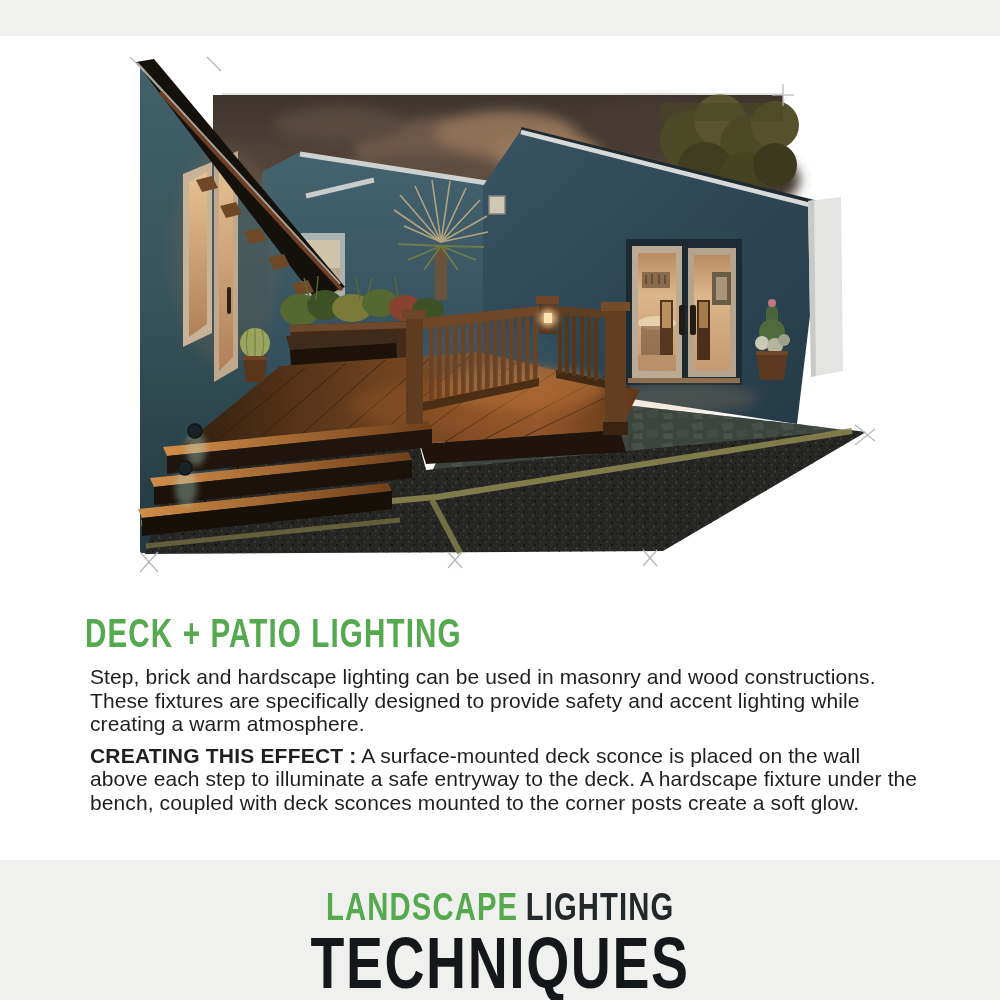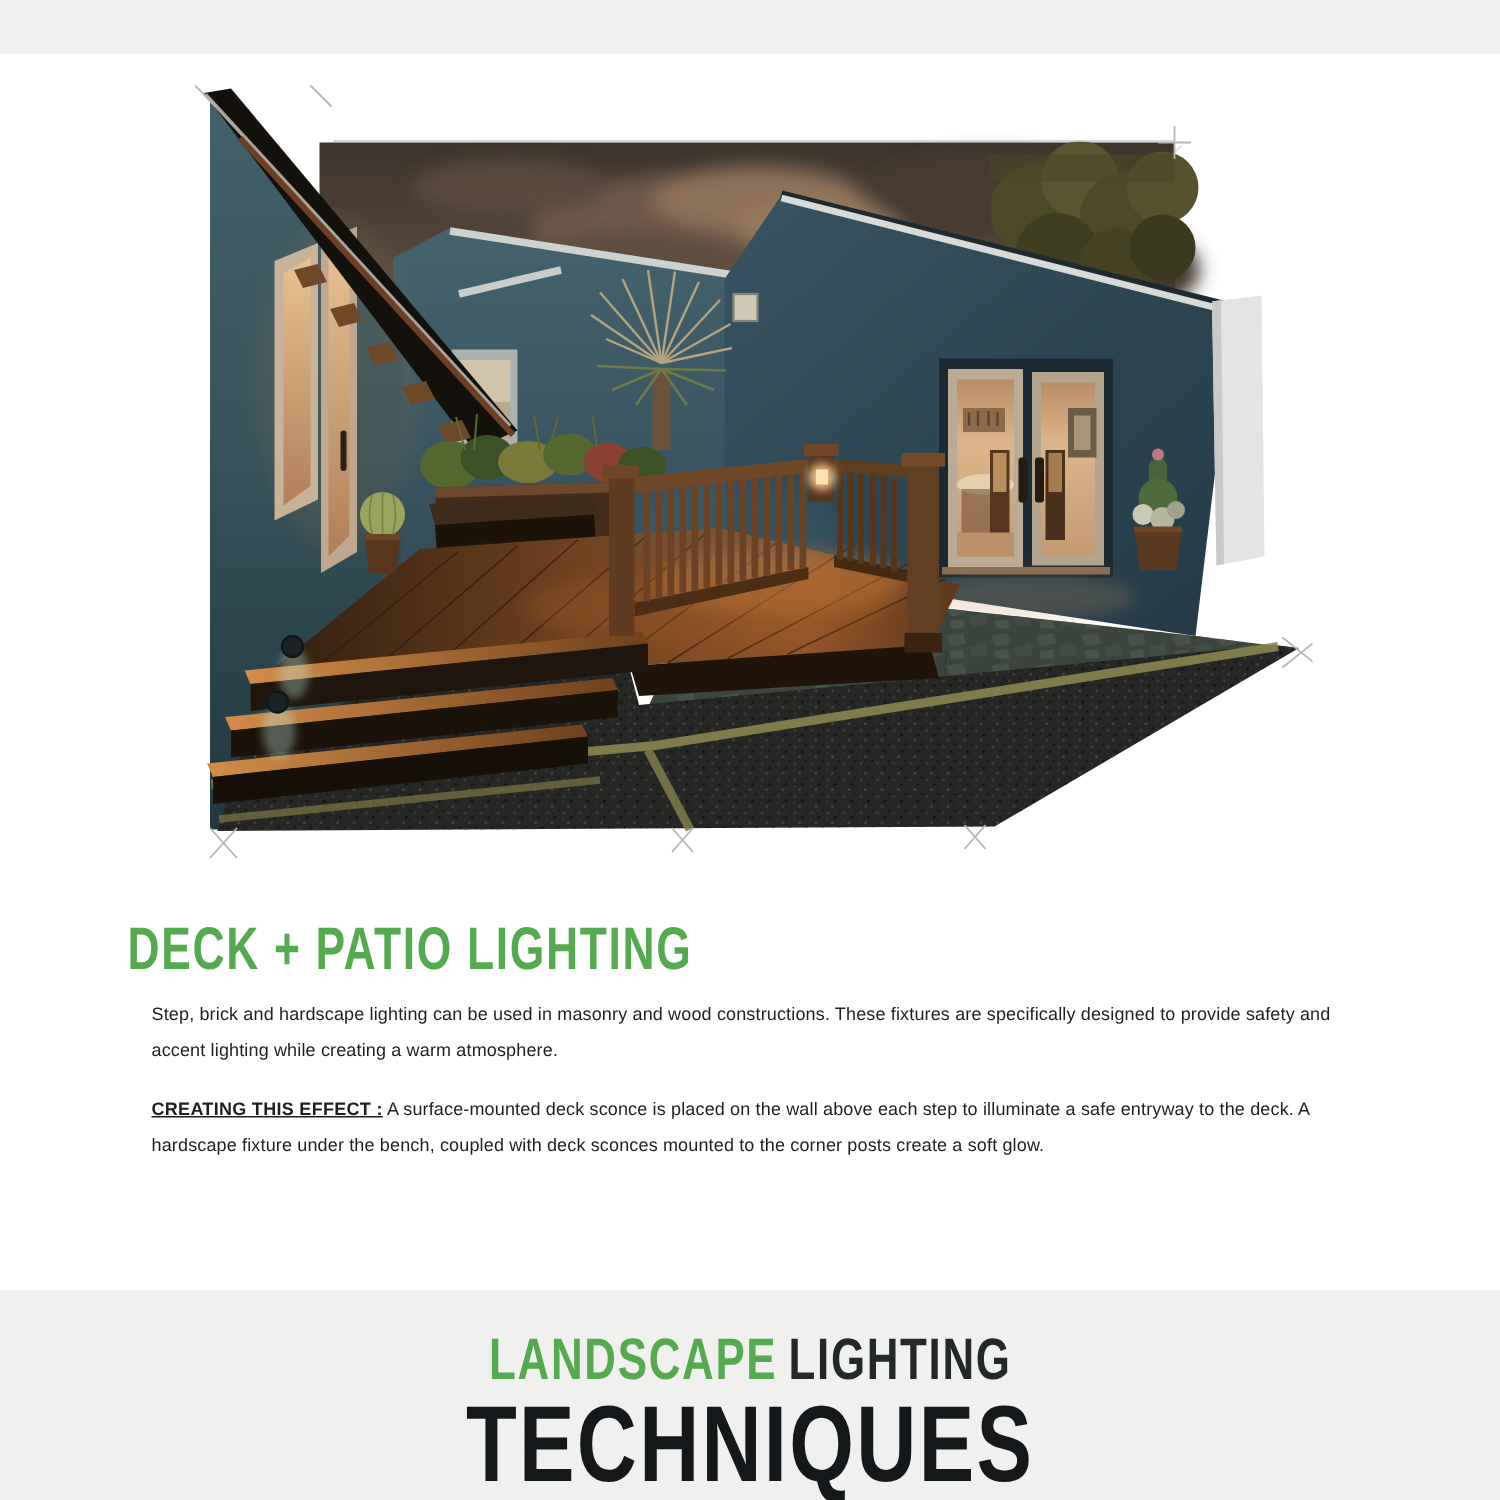--- a/index.html
+++ b/index.html
@@ -8,24 +8,24 @@
     background:#ffffff;
     font-family:"Liberation Sans", sans-serif;
   }
   .top-bar{position:absolute;left:0;top:0;width:1000px;height:36px;background:#f0f0ee;}
   .artwork{position:absolute;left:130px;top:55px;width:745px;height:540px;}
   .copy{position:absolute;left:85px;top:610px;width:838px;}
   .headline{
     margin:0;color:#55a94e;font-weight:bold;font-size:40px;line-height:46px;
     letter-spacing:1.5px;transform:scaleX(0.74);transform-origin:left center;white-space:nowrap;
   }
-  .para{margin:16px;color:#1f1f1d;font-size:12px;line-height:23.5px;letter-spacing:0.1px;}
+  .para{margin:5px;color:#1f1f1d;font-size:21px;line-height:23.5px;letter-spacing:0.1px;}
   .para.first{margin-top:9px;}
   .para.second{margin-top:8px;}
-  .para .lead{font-weight:bold;letter-spacing:0.2px;text-decoration:underline;}
+  .para .lead{font-weight:bold;letter-spacing:0.2px;}
   .footer{
     position:absolute;left:0;top:860px;width:1000px;height:187px;background:#f0f0ee;
     display:flex;flex-direction:column;align-items:center;
   }
   .brand-line{
     margin-top:27px;font-weight:bold;font-size:39px;line-height:40px;letter-spacing:1.5px;
     transform:scaleX(0.75);transform-origin:center;white-space:nowrap;
   }
   .brand-line .w1{color:#55a94e;}
   .brand-line .w2{color:#23282a;margin-left:10px;}

